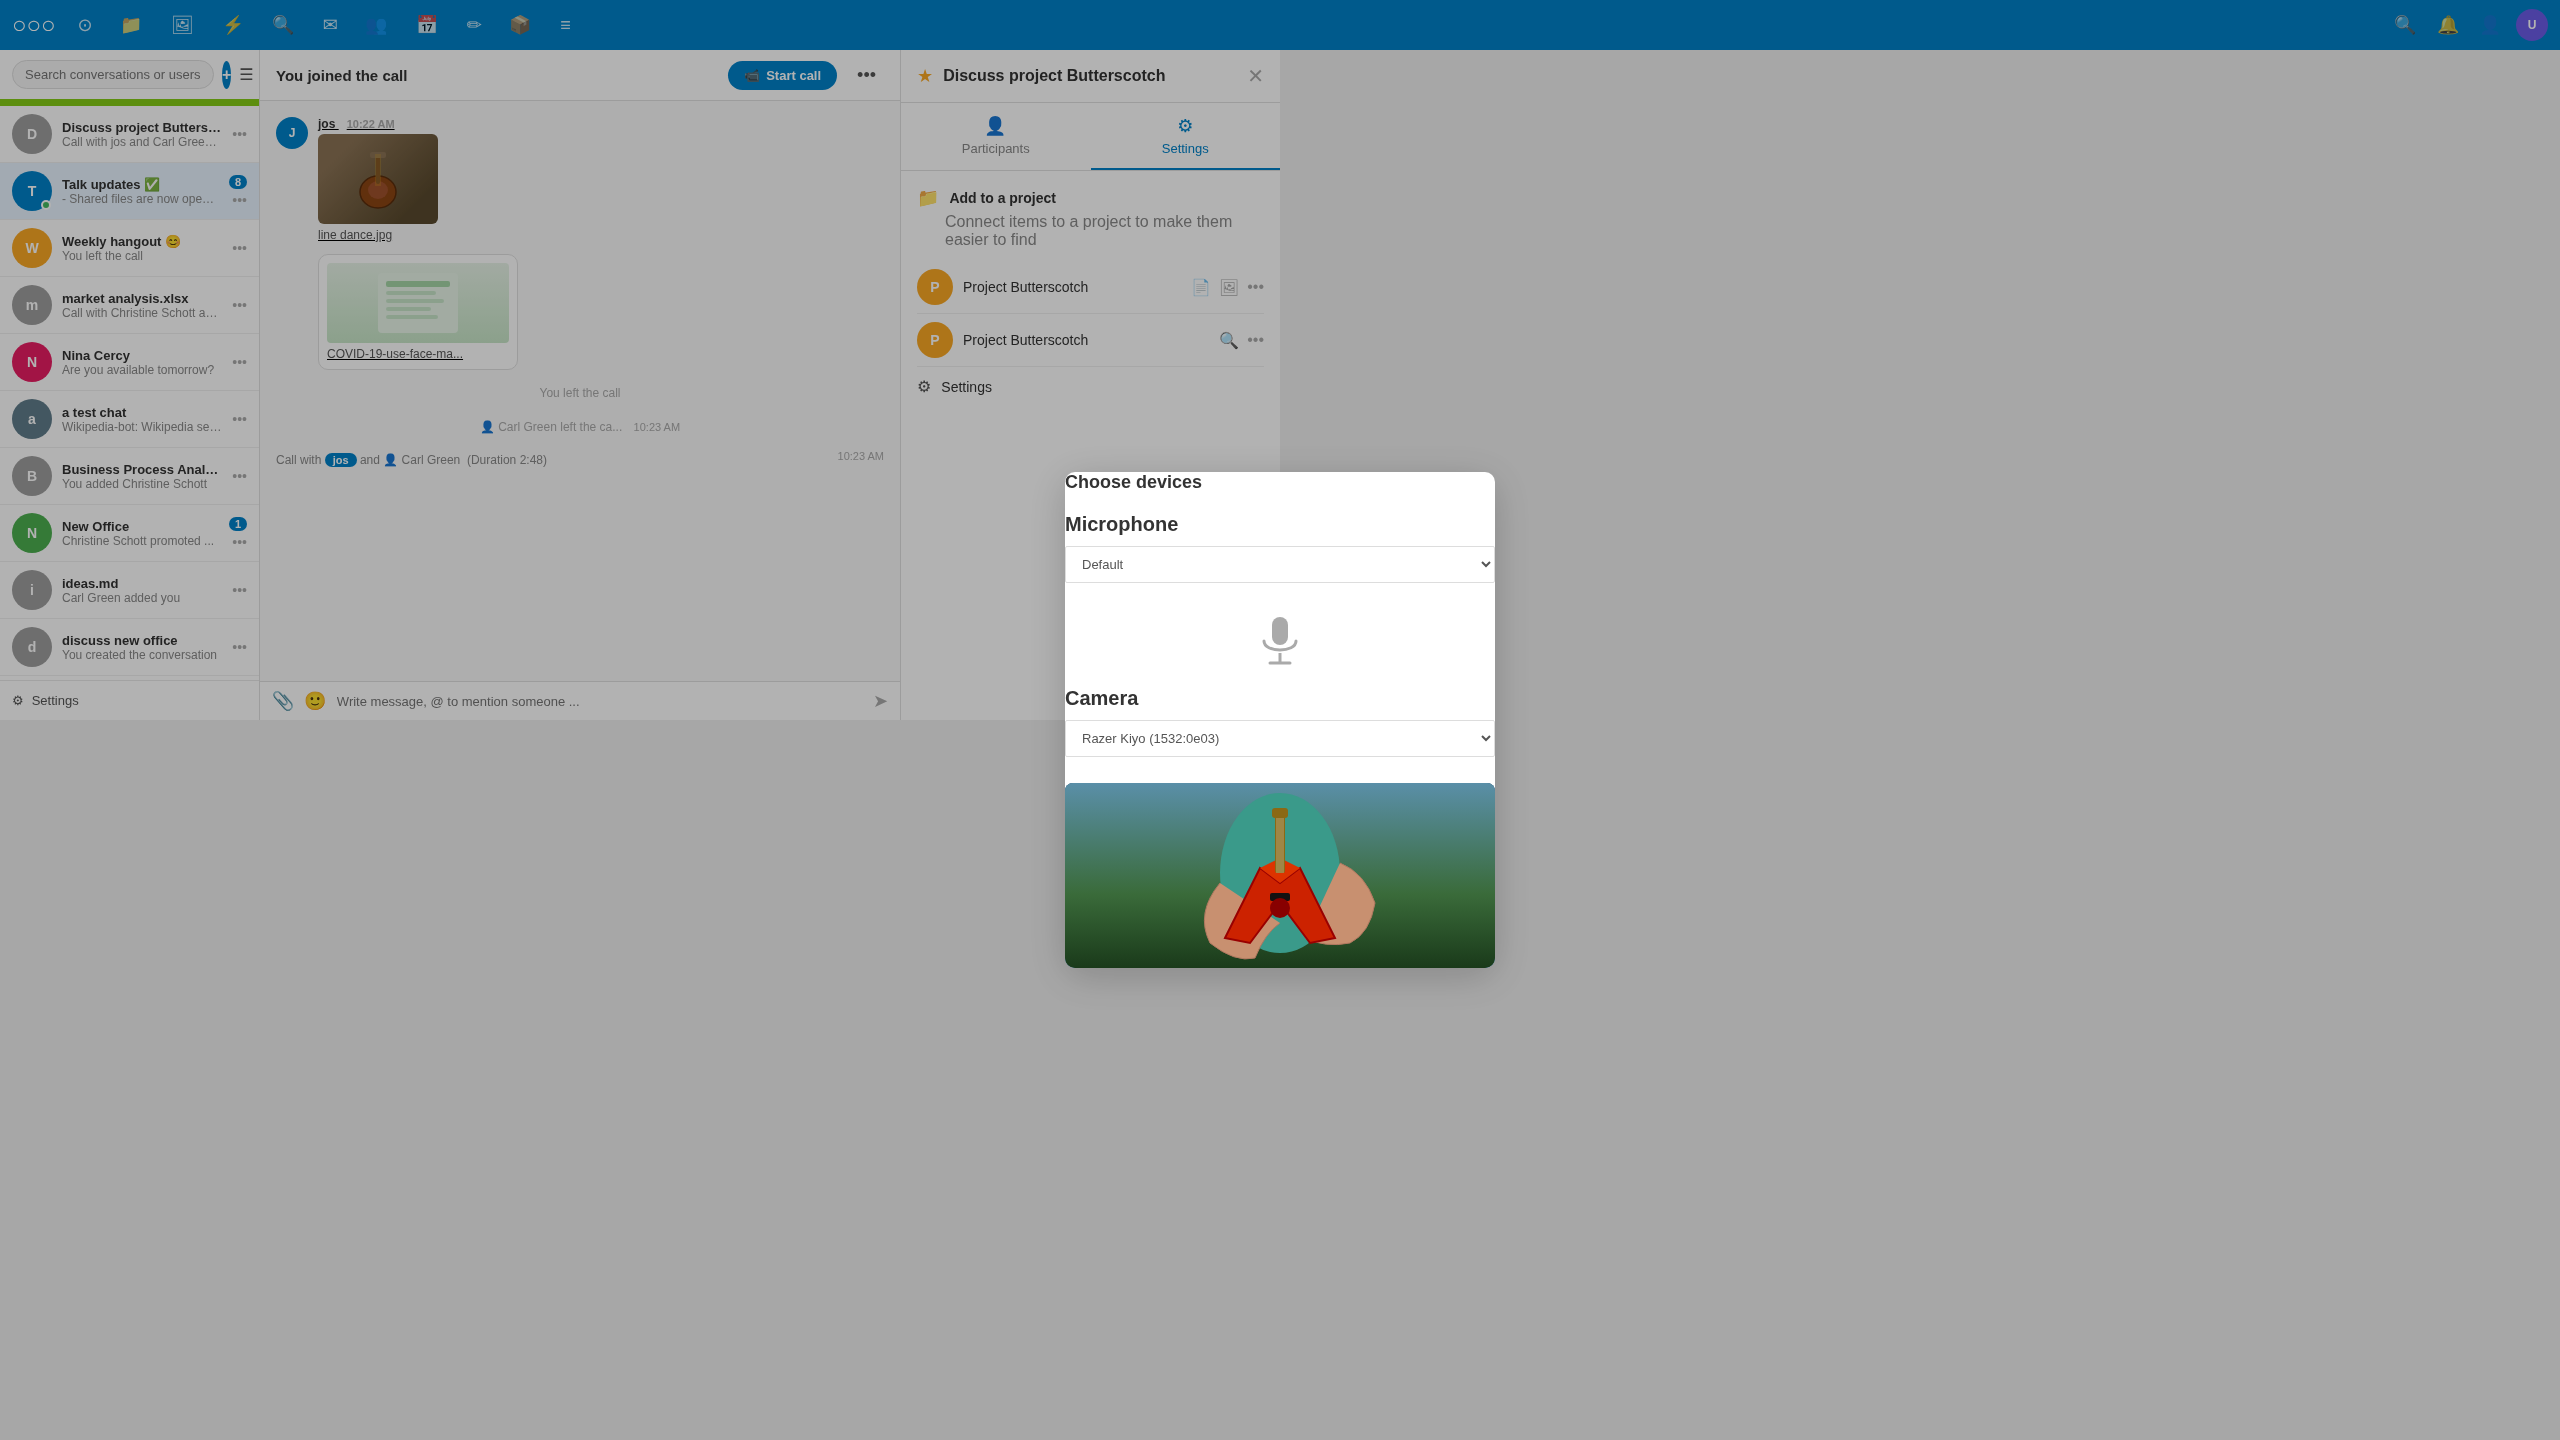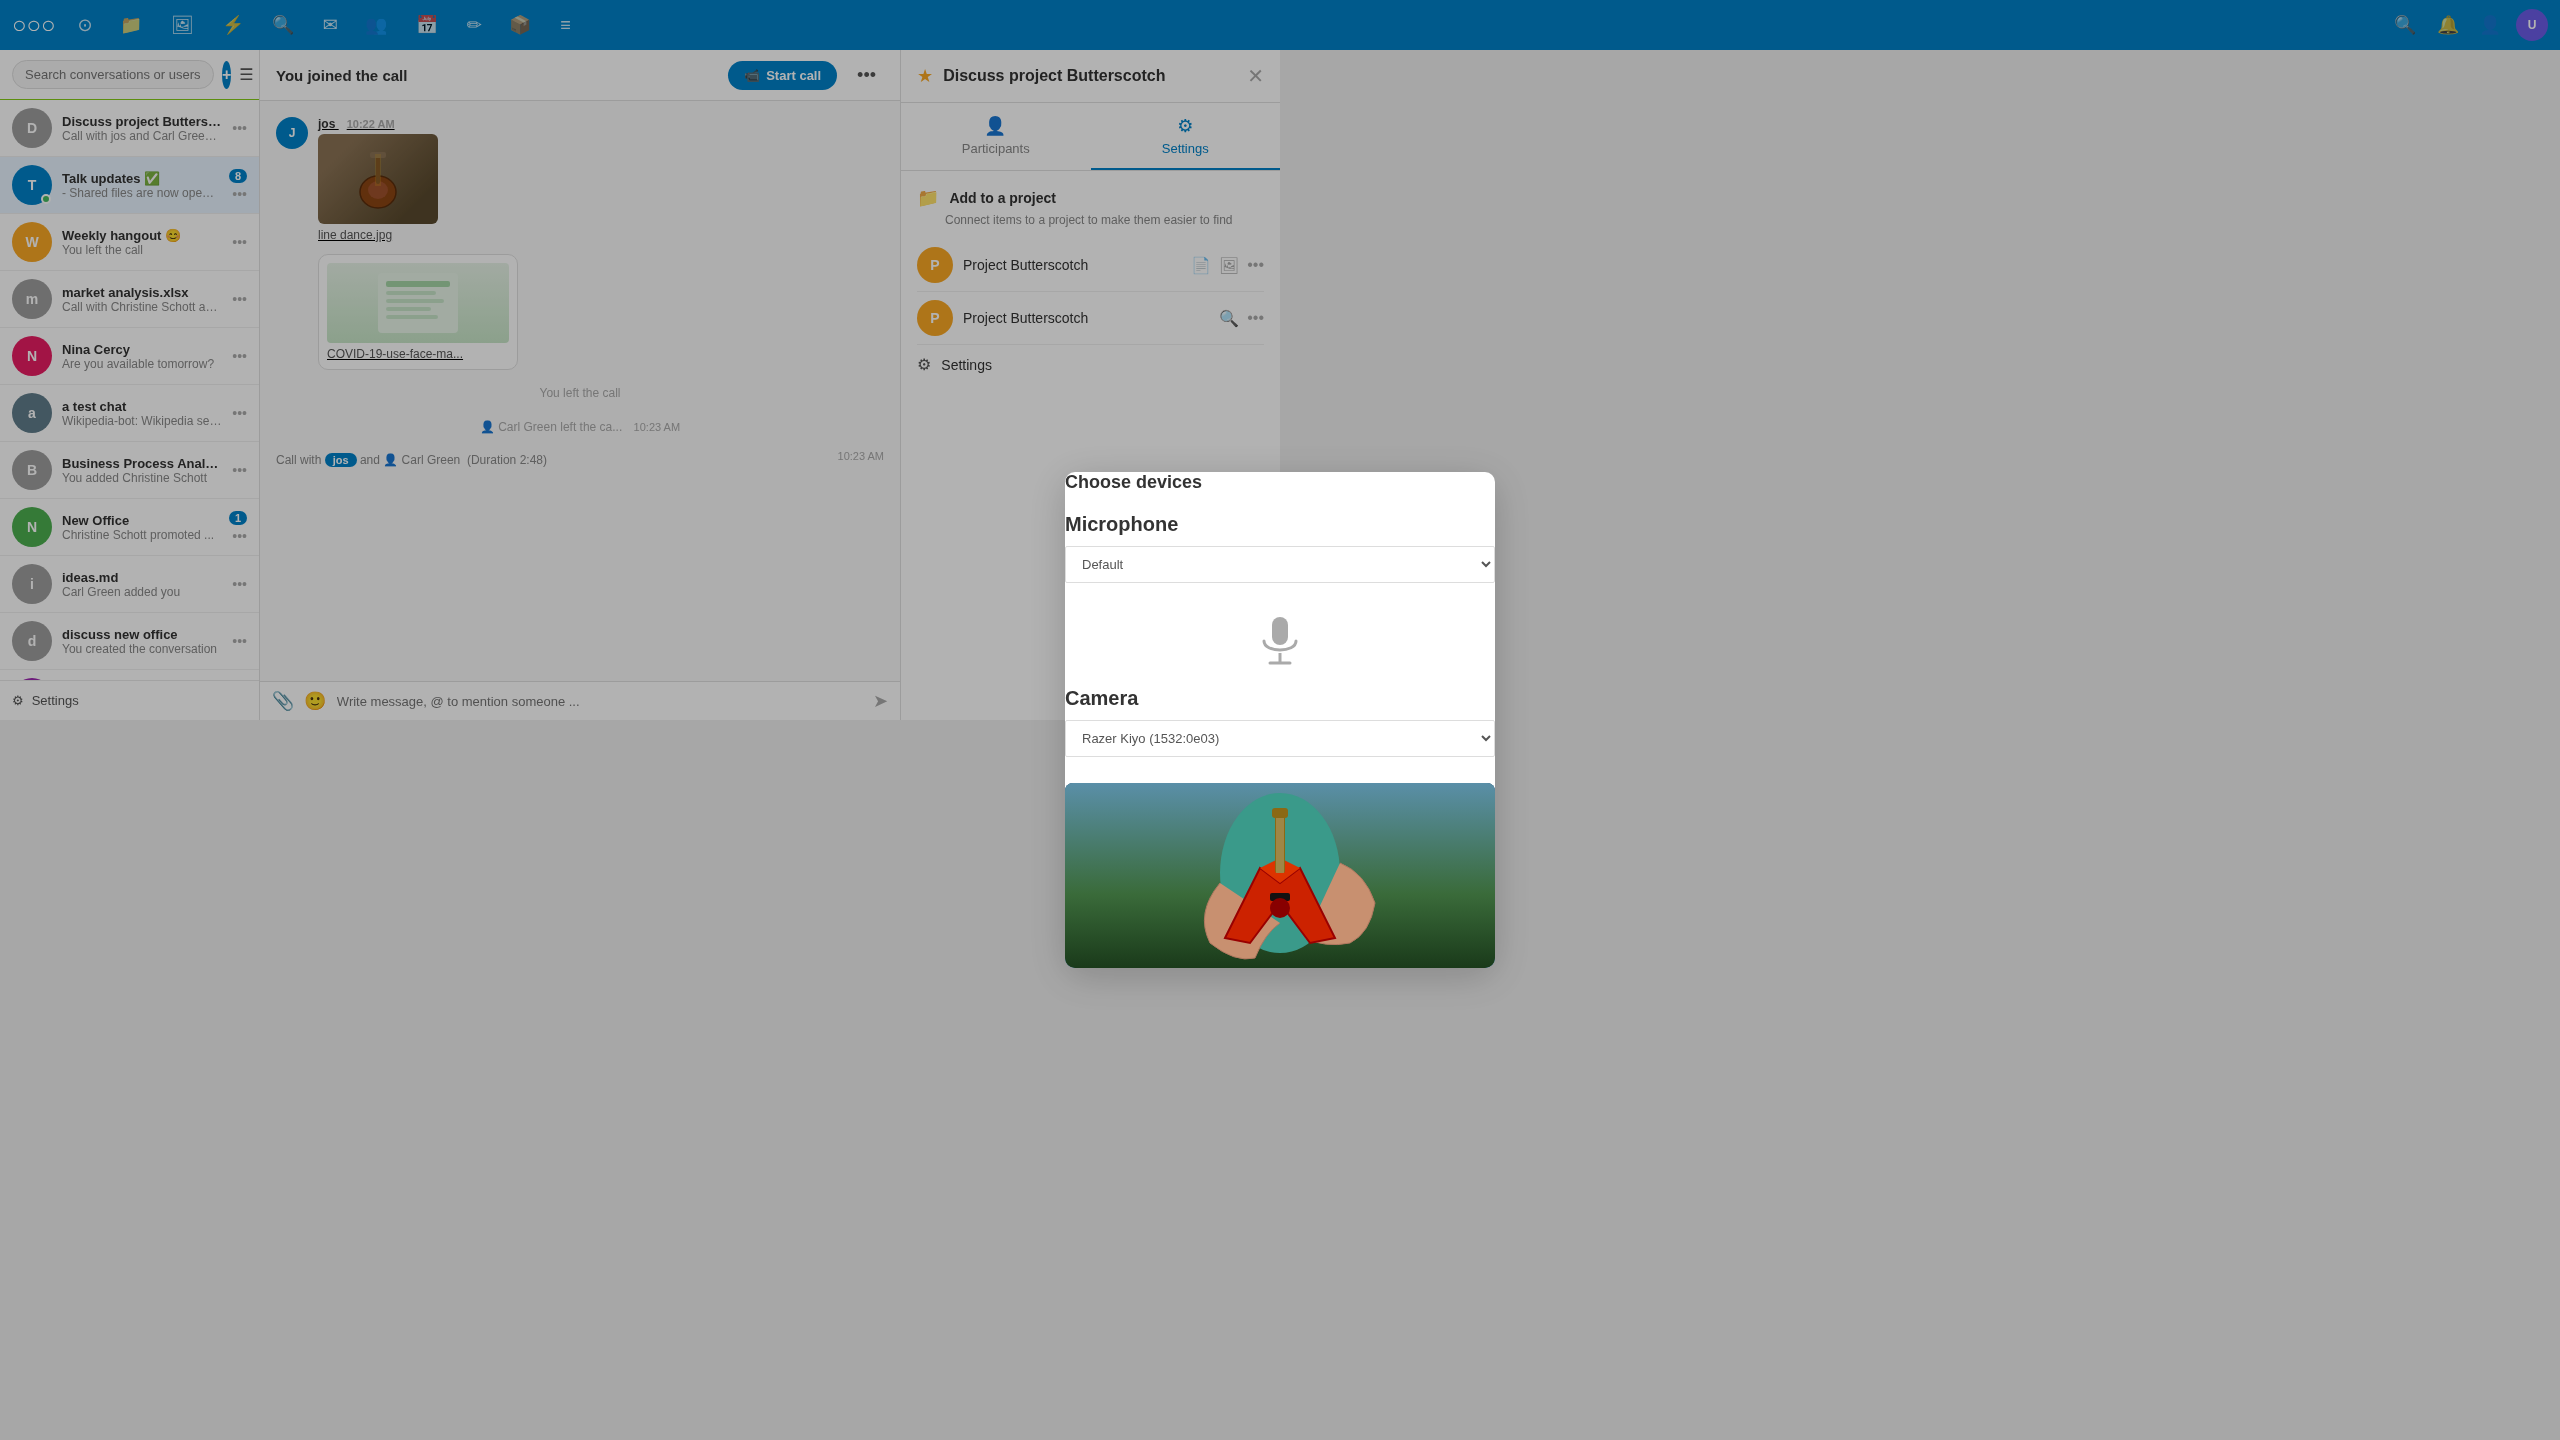--- a/index.html
+++ b/index.html
@@ -35,21 +35,21 @@
       display: flex;
       flex-direction: column;
       height: 100%;
       overflow: hidden;
     }
     .sidebar-header {
       display: flex;
       align-items: center;
       padding: 10px 12px;
       gap: 8px;
-      border-bottom: 1px solid #84cc16;
+      border-bottom: 7px solid #84cc16;
     }
     .search-box {
       flex: 1;
       background: #f5f5f5;
       border: 1px solid #ddd;
       border-radius: 16px;
       padding: 6px 12px;
       font-size: 13px;
       color: #666;
       outline: none;
@@ -244,21 +244,21 @@
     }
     .panel-tab-icon { font-size: 18px; }
 
     .panel-body { padding: 16px; flex: 1; overflow-y: auto; }
     .project-add-header {
       display: flex; align-items: center; gap: 10px;
       margin-bottom: 4px;
     }
     .project-icon { color: #888; font-size: 18px; }
     .project-label { font-size: 14px; font-weight: 600; color: #333; }
-    .project-sublabel { font-size: 12px; color: #888; margin-bottom: 12px; margin-left: 28px; }
+    .project-sublabel { font-size: 16px; color: #888; margin-bottom: 12px; margin-left: 28px; }
 
     .project-item {
       display: flex; align-items: center; gap: 10px;
       padding: 8px 0;
       border-bottom: 1px solid #f0f0f0;
     }
     .project-avatar {
       width: 36px; height: 36px; border-radius: 50%;
       display: flex; align-items: center; justify-content: center;
       color: white; font-size: 14px; font-weight: bold;

